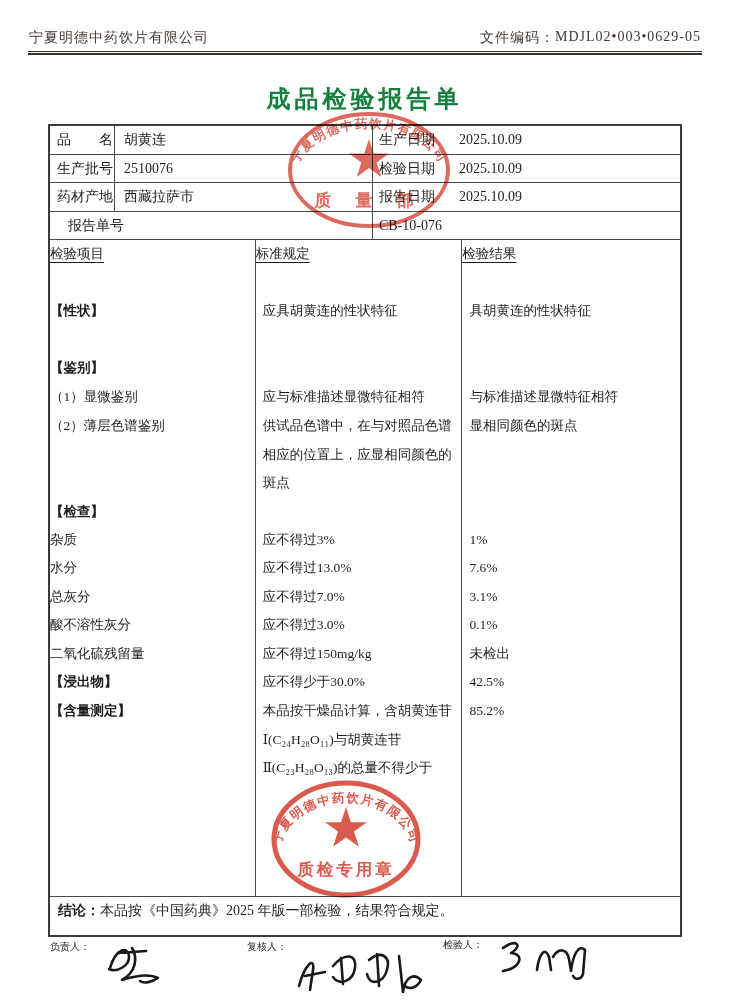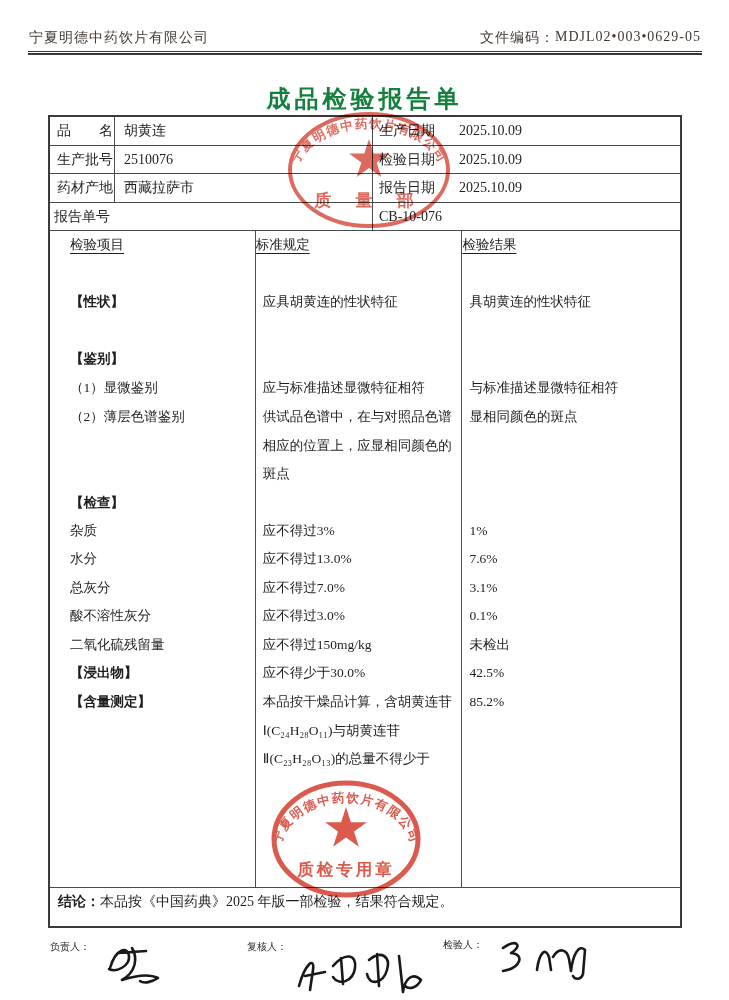--- a/index.html
+++ b/index.html
@@ -23,36 +23,36 @@
     border-top:1px solid #3c3632; border-bottom:2px solid #3c3632;
   }
   
   .report-title {
     position:absolute; top:83px; left:0; width:100%;
     text-align:center; font-size:24px; font-weight:bold;
     letter-spacing:4px; color:#15803d;
   }
   
   .report-table {
-    position:absolute; left:48px; top:115px; width:634px;
-    border:2px solid #3b3b3b; background:transparent;font-family:Liberation Serif, serif;
+    position:absolute; left:48px; top:124px; width:634px;
+    border:2px solid #3b3b3b; background:transparent;
   }
   .info-row { display:flex; height:28.5px; border-bottom:1px solid #4a4a4a; }
   .info-row > div { line-height:27px; font-size:14px; }
   .cell-label { width:65px; padding-left:7px; border-right:1px solid #4a4a4a; white-space:pre; }
   .cell-value { width:258px; padding-left:9px; border-right:1px solid #4a4a4a; }
   .cell-right { flex:1; display:flex; padding-left:6px; }
   .cell-right .rl { width:72px; }
   .cell-right .rv { margin-left:8px; }
-  .cell-label-wide { width:323px; padding-left:4px; border-right:1px solid #4a4a4a; }
+  .cell-label-wide { width:323px; padding-left:18px; border-right:1px solid #4a4a4a; }
 
   .items-body { width:100%; }
   .irow { display:flex; }
   .irow > div { line-height:28.5px; font-size:13.5px; overflow:hidden; }
-  .c1 { width:207px; padding-left:20px; border-right:1px solid #4a4a4a; }
+  .c1 { width:207px; padding-left:0; border-right:1px solid #4a4a4a; }
   .c2 { width:208px; padding-left:7px; padding-right:6px; border-right:1px solid #4a4a4a; }
   .c3 { width:219px; padding-left:7px; }
   .cen { text-align:left; padding-left:0; padding-right:17px; }
   .uh { text-decoration:underline; text-underline-offset:4px; }
   .bold { font-weight:bold; }
   .conclusion-row {
     display:flex; height:39px; border-top:1px solid #4a4a4a;
     line-height:27px; font-size:14px; padding-left:8px;
   }
   .conclusion-row .clabel { font-weight:bold; }

